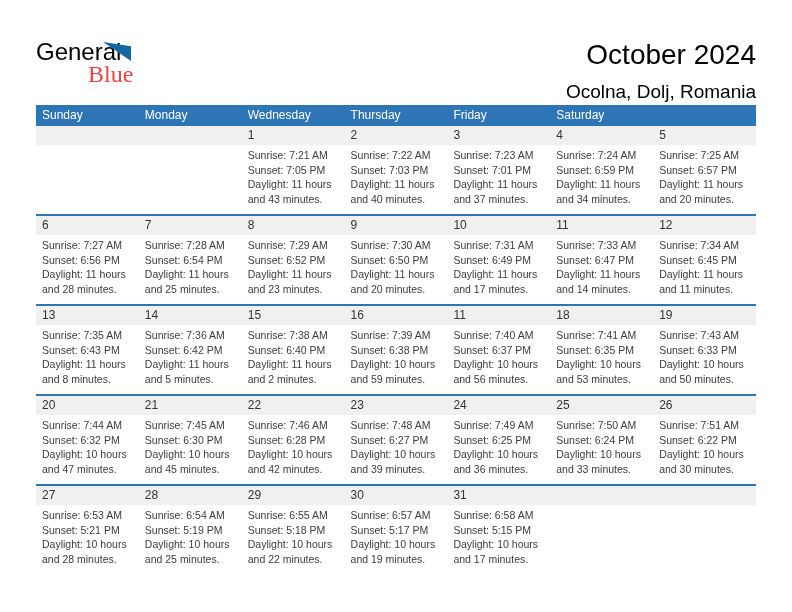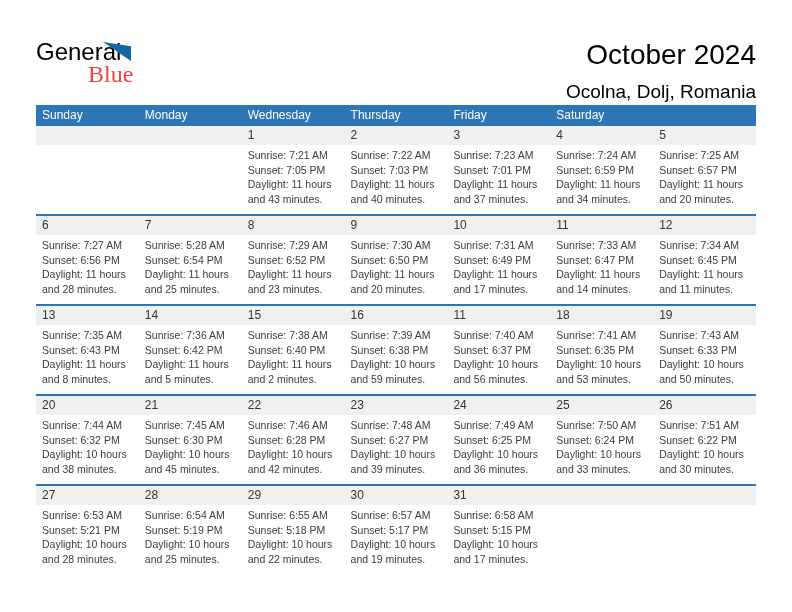--- a/index.html
+++ b/index.html
@@ -141,21 +141,21 @@
             <div class="day-details">
               <div>Sunrise: 7:27 AM</div>
               <div>Sunset: 6:56 PM</div>
               <div>Daylight: 11 hours</div>
               <div>and 28 minutes.</div>
             </div>
           </div>
           <div class="day-cell">
             <div class="day-number">7</div>
             <div class="day-details">
-              <div>Sunrise: 5:28 AM</div>
+              <div>Sunrise: 7:28 AM</div>
               <div>Sunset: 6:54 PM</div>
               <div>Daylight: 11 hours</div>
               <div>and 25 minutes.</div>
             </div>
           </div>
           <div class="day-cell">
             <div class="day-number">8</div>
             <div class="day-details">
               <div>Sunrise: 7:29 AM</div>
               <div>Sunset: 6:52 PM</div>
@@ -265,21 +265,21 @@
             </div>
           </div>
         </div>
         <div class="week-row">
           <div class="day-cell">
             <div class="day-number">20</div>
             <div class="day-details">
               <div>Sunrise: 7:44 AM</div>
               <div>Sunset: 6:32 PM</div>
               <div>Daylight: 10 hours</div>
-              <div>and 38 minutes.</div>
+              <div>and 47 minutes.</div>
             </div>
           </div>
           <div class="day-cell">
             <div class="day-number">21</div>
             <div class="day-details">
               <div>Sunrise: 7:45 AM</div>
               <div>Sunset: 6:30 PM</div>
               <div>Daylight: 10 hours</div>
               <div>and 45 minutes.</div>
             </div>

